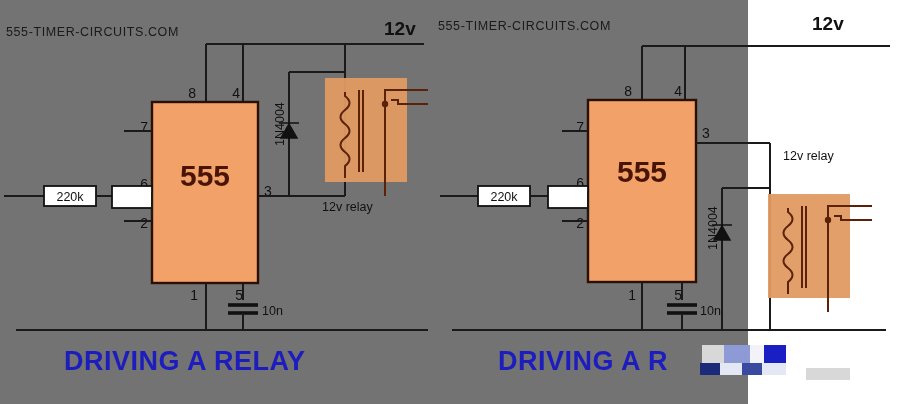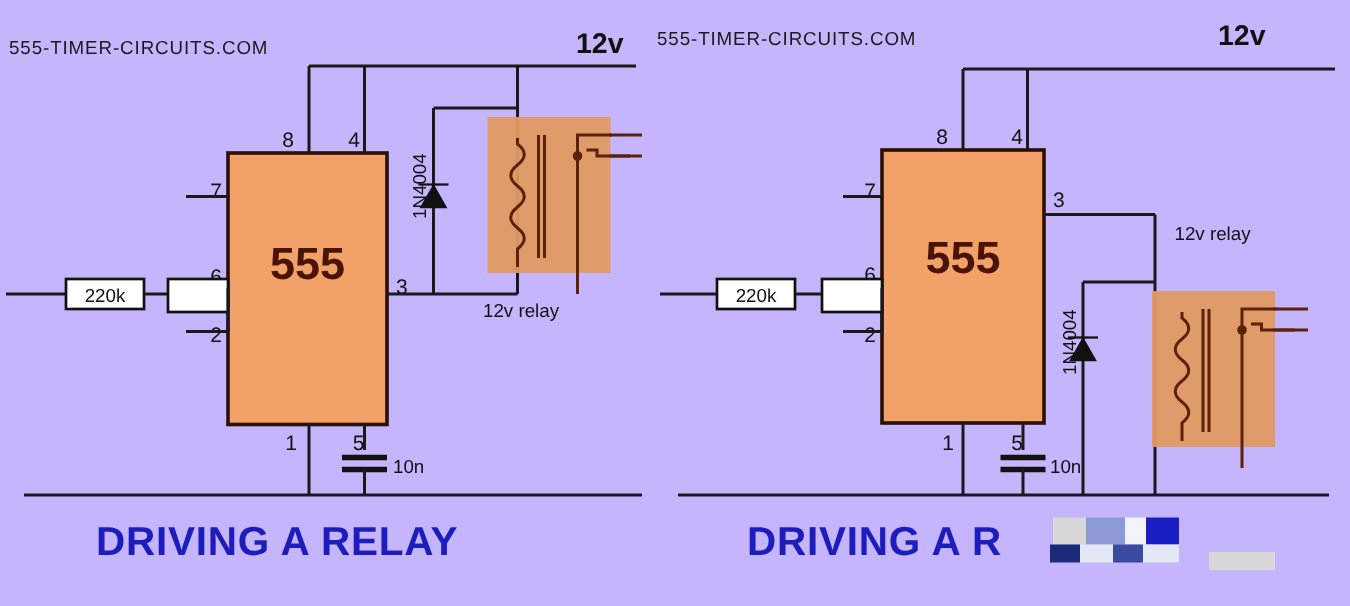--- a/index.html
+++ b/index.html
@@ -1,21 +1,21 @@
 <!DOCTYPE html>
 <html><head>
 <meta charset="utf-8">
 <style>
   html,body{margin:0;padding:0;background:#ffffff;}
   body{
     width:900px;height:404px;overflow:hidden;
     font-family:"Liberation Sans", sans-serif;
     position:relative;
   }
-  #stage{position:absolute;left:0;top:0;width:900px;height:404px;background:#c4b5fd;}
+  #stage{position:absolute;left:0;top:0;width:748px;height:404px;background:#737373;}
   svg{display:block;}
   .wire{stroke:#1a1a1a;stroke-width:2;fill:none;}
   .railtxt{font-family:"Liberation Sans", sans-serif;font-weight:bold;font-size:19px;fill:#111;}
   .sitetxt{font-family:"Liberation Sans", sans-serif;font-size:12.5px;fill:#1a1a1a;letter-spacing:0.6px;}
   .pin{font-family:"Liberation Sans", sans-serif;font-size:14px;fill:#111;}
   .comp{font-family:"Liberation Sans", sans-serif;font-size:12.5px;fill:#111;}
   .chiptxt{font-family:"Liberation Sans", sans-serif;font-weight:bold;font-size:30px;fill:#4a1405;}
   .title{font-family:"Liberation Sans", sans-serif;font-weight:bold;font-size:27px;fill:#1d1dbe;letter-spacing:0.5px;}
   .chipbody{fill:#f2a268;stroke:#2b0f04;stroke-width:2.4;}
   .relaybody{fill:#e09a62;stroke:none;opacity:0.95;}

